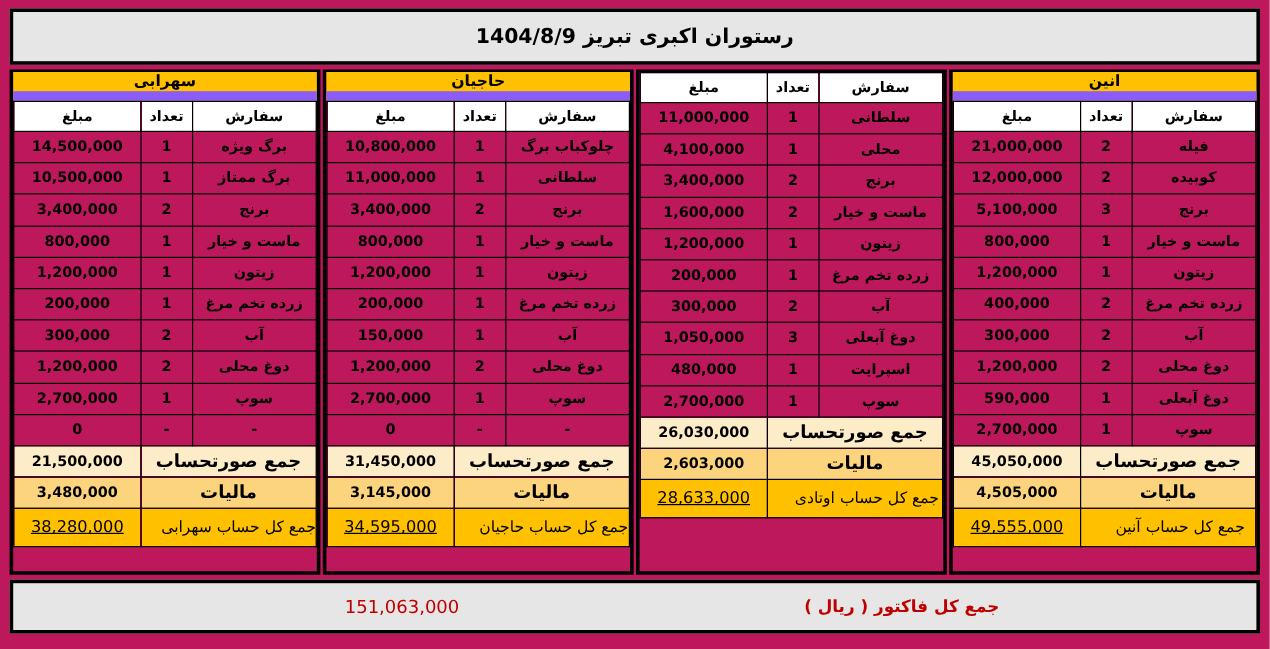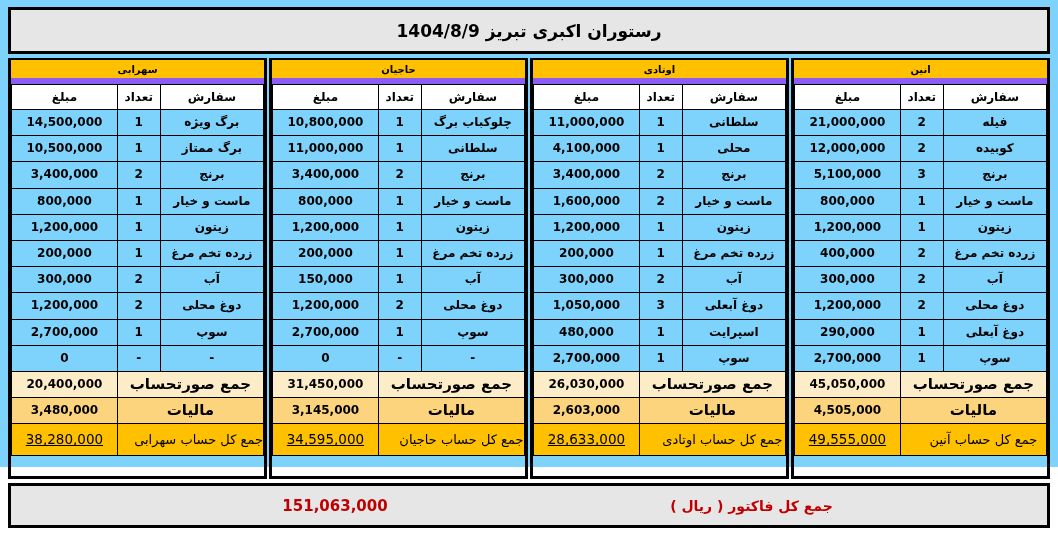--- a/index.html
+++ b/index.html
@@ -9,24 +9,24 @@
   }
   body {
     width: 1058px;
     height: 541px;
     font-family: "DejaVu Sans", "Liberation Sans", sans-serif;
     overflow: hidden;
   }
   #page {
     position: relative;
     width: 1058px;
-    height: 467px;
+    height: 541px;
     box-sizing: border-box;
     padding: 7px 8px 8px 8px;
-    background: #7dd3fc;
+    background: #be185d;
   }
 
   
   .title-bar {
     height: 47px;
     box-sizing: border-box;
     border: 3px solid #000000;
     background: #e6e6e6;
     display: flex;
     align-items: center;
@@ -60,24 +60,24 @@
     margin-left: 2px;
   }
   .group:last-child { margin-left: 0; }
 
   .group-title {
     height: 24px;
     background: #ffc000;
     display: flex;
     align-items: center;
     justify-content: center;
-    font-size: 10px;
+    font-size: 13px;
     font-weight: bold;
     color: #000000;
-    border-bottom: 6px solid #8b5cf6;
+    border-bottom: 8px solid #8b5cf6;
     box-sizing: border-box;
   }
 
   table.grp {
     width: 100%;
     border-collapse: collapse;
     table-layout: fixed;
     direction: rtl;
   }
   table.grp th, table.grp td {
@@ -133,21 +133,21 @@
     font-size: 14px;
     font-weight: bold;
     color: #c00000;
     padding-right: 73px;
     box-sizing: border-box;
   }
   .footer .f-value {
     width: 50%;
     text-align: center;
     font-size: 15px;
-    font-weight: bold;
+    font-weight: normal;
     color: #c00000;
     direction: ltr;
     padding-left: 130px;
     box-sizing: border-box;
   }
 </style>
 </head>
 <body>
 
 <div id="page">
@@ -209,21 +209,21 @@
               <td class="amount">300,000</td>
             </tr>
             <tr>
               <td class="order">دوغ محلی</td>
               <td class="qty">2</td>
               <td class="amount">1,200,000</td>
             </tr>
             <tr>
               <td class="order">دوغ آبعلی</td>
               <td class="qty">1</td>
-              <td class="amount">290,000</td>
+              <td class="amount">590,000</td>
             </tr>
             <tr>
               <td class="order">سوپ</td>
               <td class="qty">1</td>
               <td class="amount">2,700,000</td>
             </tr>
             <tr class="subtotal">
               <td class="label" colspan="2">جمع صورتحساب</td>
               <td class="amount">45,050,000</td>
             </tr>
@@ -232,21 +232,20 @@
               <td class="amount">4,505,000</td>
             </tr>
             <tr class="grand">
               <td class="label" colspan="2">جمع کل حساب آنین</td>
               <td class="amount">49,555,000</td>
             </tr>
           </tbody>
         </table>
       </div>
       <div class="group">
-        <div class="group-title">اوتادی</div>
         <table class="grp">
           <colgroup>
             <col class="c-order">
             <col class="c-qty">
             <col class="c-amount">
           </colgroup>
           <thead>
             <tr>
               <th>سفارش</th>
               <th>تعداد</th>
@@ -461,21 +460,21 @@
               <td class="qty">1</td>
               <td class="amount">2,700,000</td>
             </tr>
             <tr>
               <td class="order">-</td>
               <td class="qty">-</td>
               <td class="amount">0</td>
             </tr>
             <tr class="subtotal">
               <td class="label" colspan="2">جمع صورتحساب</td>
-              <td class="amount">20,400,000</td>
+              <td class="amount">21,500,000</td>
             </tr>
             <tr class="tax">
               <td class="label" colspan="2">مالیات</td>
               <td class="amount">3,480,000</td>
             </tr>
             <tr class="grand">
               <td class="label" colspan="2">جمع کل حساب سهرابی</td>
               <td class="amount">38,280,000</td>
             </tr>
           </tbody>

